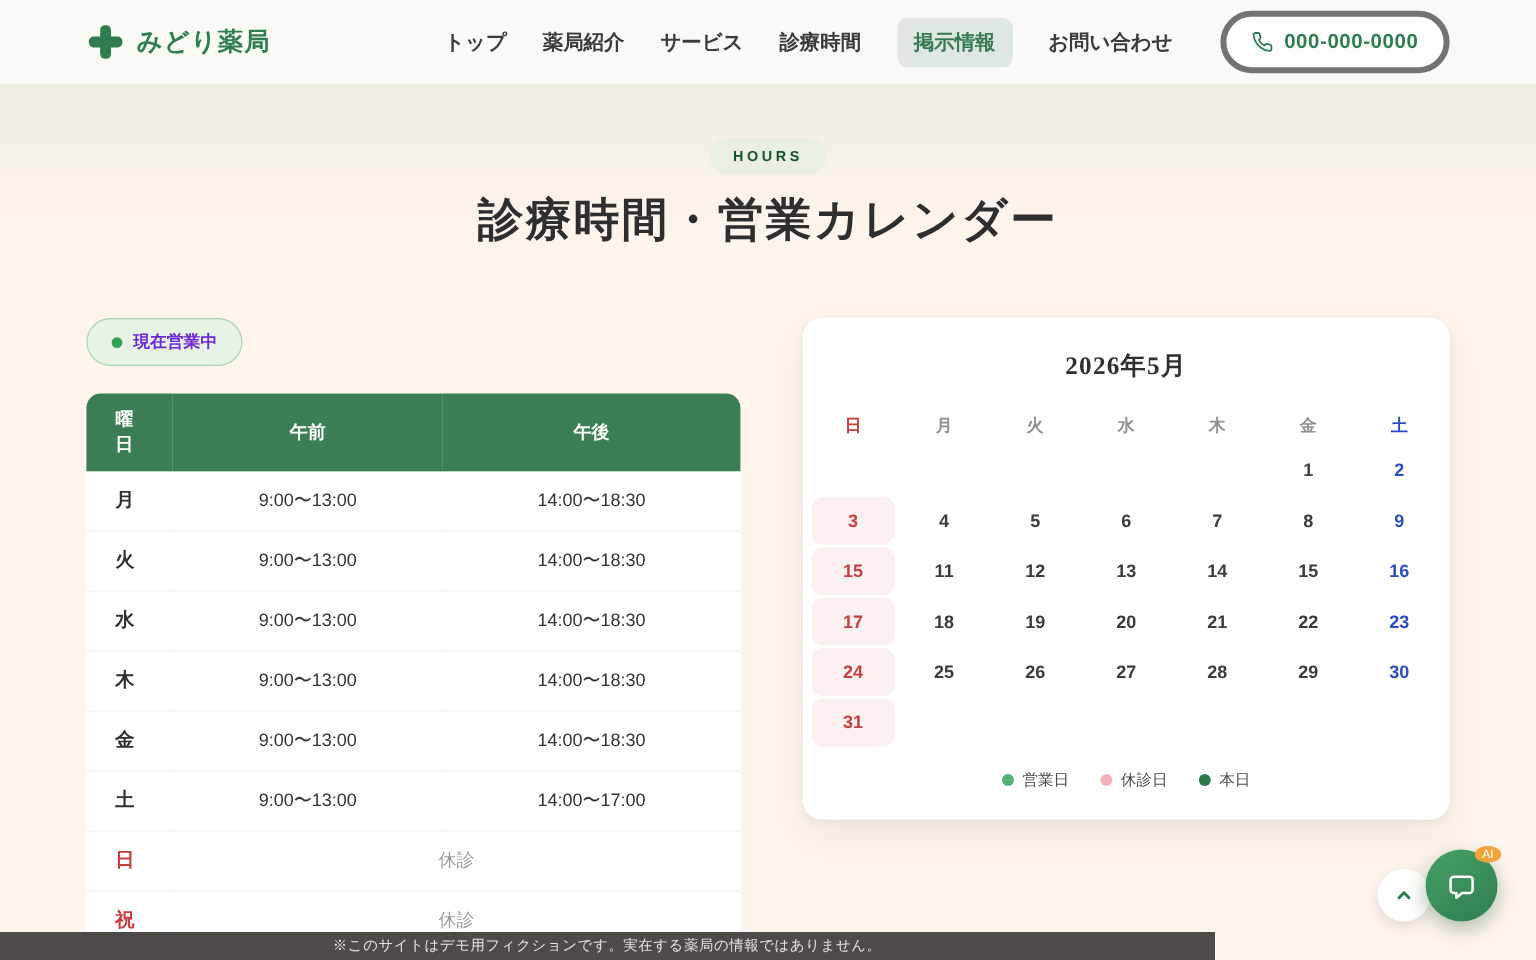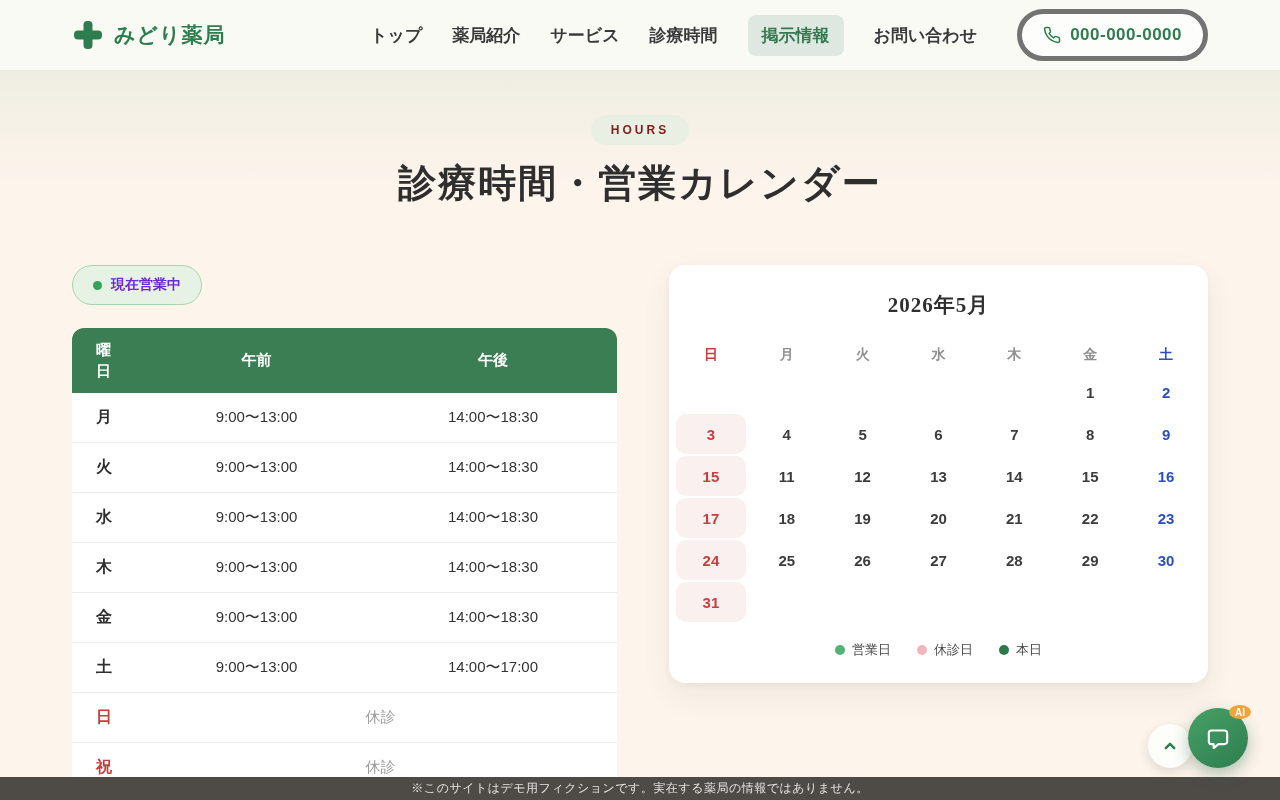--- a/index.html
+++ b/index.html
@@ -47,21 +47,21 @@
 
   
   .main {
     height: 729px;
     background: linear-gradient(180deg, #efeee2 0%, #fdf4ec 115px);
     padding-top: 44px;
   }
   .hero { text-align: center; }
   .eyebrow {
     display: inline-block;
-    background: #e9efe2; color: #7f1d1d;
+    background: #e9efe2; color: #14532d;
     font-size: 12px; font-weight: 700; letter-spacing: 3px;
     padding: 8px 20px; border-radius: 999px;
   }
   .page-title {
     margin-top: 13px;
     font-family: "Liberation Serif", serif;
     font-size: 38px; font-weight: 700; color: #2e2e2e;
     letter-spacing: 2px;
   }
   .content {
@@ -141,21 +141,21 @@
   }
   .legend-item { display: flex; align-items: center; gap: 7px; }
   .legend-dot { width: 10px; height: 10px; border-radius: 50%; }
   .legend-dot.open { background: #53b377; }
   .legend-dot.closed { background: #f0b6bc; }
   .legend-dot.today { background: #2c7a4b; }
   .legend-item span.lbl { font-size: 13px; color: #4a4a4a; }
 
   
   .footer {
-    position: fixed; left: 0; bottom: 0; width: 1280px; height: 23px;
+    position: fixed; left: 0; bottom: 0; width: 1012px; height: 23px;
     background: #4e4b47; z-index: 40;
     display: flex; align-items: center; justify-content: center;
   }
   .footer span { font-size: 12px; color: #e5e3e0; letter-spacing: .5px; }
 
   
   .scroll-top {
     position: fixed; right: 88px; bottom: 32px; z-index: 45;
     width: 44px; height: 44px; border-radius: 50%;
     background: #fdfdfa; border: none;
@@ -169,21 +169,21 @@
     background: linear-gradient(145deg, #47a166 0%, #2e7d4f 100%);
     border: none;
     box-shadow: 0 6px 16px rgba(30,90,55,.35);
     display: flex; align-items: center; justify-content: center;
     cursor: pointer;
   }
   .ai-badge {
     position: absolute; top: -3px; right: -3px;
     width: 22px; height: 14px; border-radius: 50%;
     background: #f0a43c; color: #fff;
-    font-size: 10px; font-weight: 700;
+    font-size: 10px; font-weight: 400;
     display: flex; align-items: center; justify-content: center;
   }
 </style>
 </head>
 <body>
 
 <div class="page">
 
   <div class="header">
     <div class="logo">

